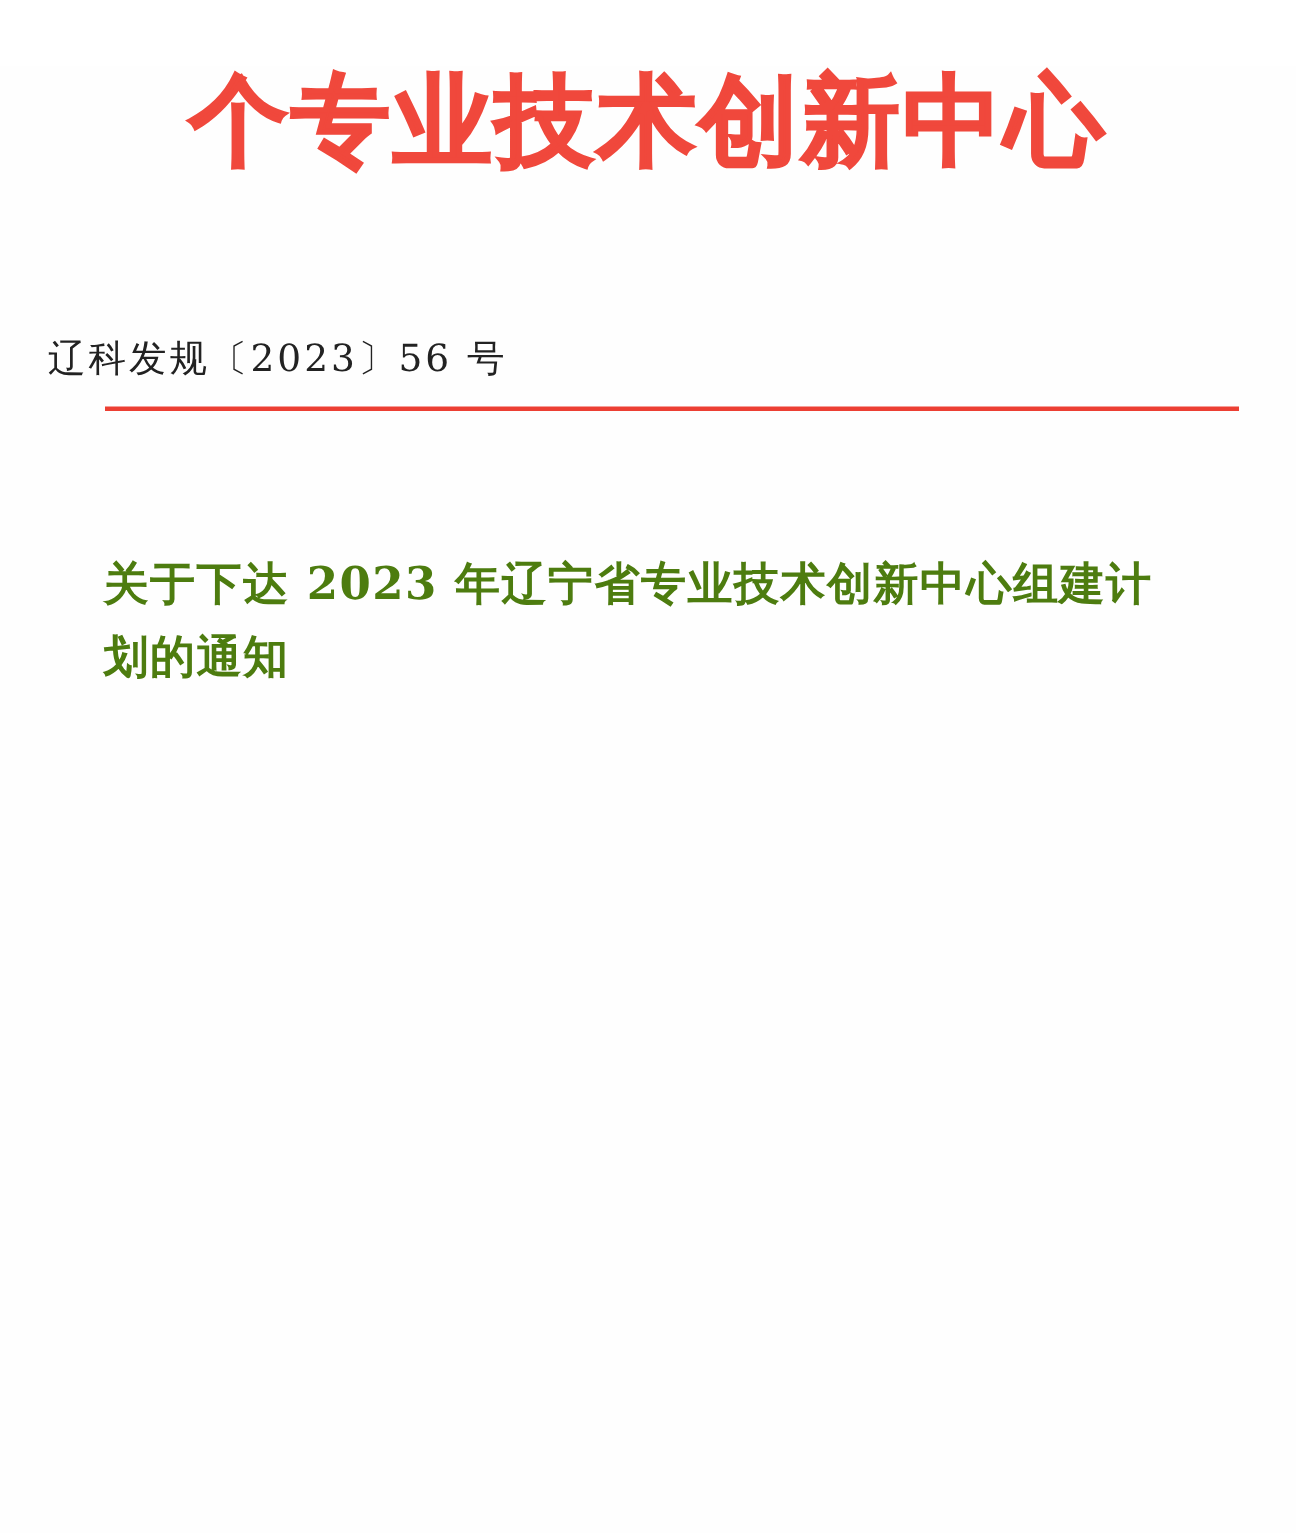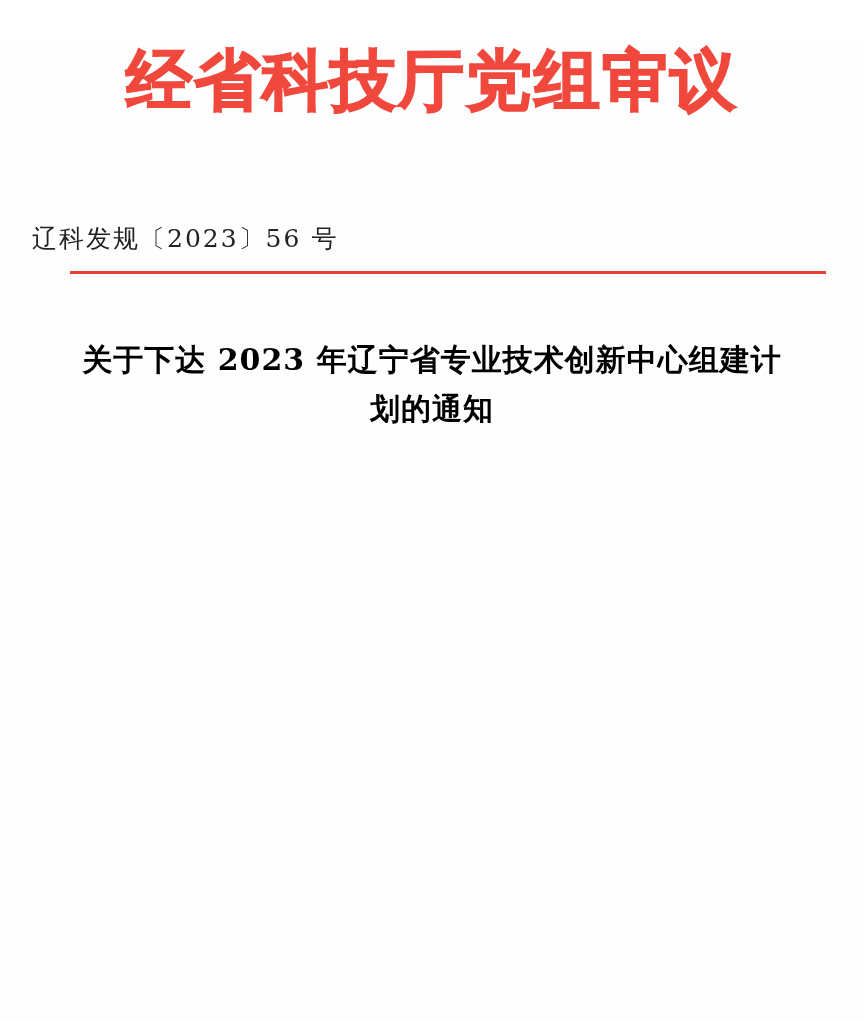--- a/index.html
+++ b/index.html
@@ -53,28 +53,28 @@
   }
   .red-rule {
     margin: 16px auto 0 auto;
     width: 756px;
     height: 3px;
     background: #ec3f33;
   }
 
   
   .doc-title {
-    margin: 62px auto 0 auto;
+    margin: 92px auto 0 auto;
     width: 726px;
-    text-align: center;
+    text-align: left;
     font-weight: 700;
     font-size: 30px;
     line-height: 1.62;
     letter-spacing: 1px;
-    color: #000000;
+    color: #4d7c0f;
   }
 
   
   .body-wrap {
     margin: 66px auto 0 auto;
     width: 756px;
   }
   .salutation {
     font-size: 24px;
     letter-spacing: 1px;
@@ -89,21 +89,21 @@
     text-align-last: left;
     text-indent: 2em;
   }
 </style>
 </head>
 <body>
 
 <div class="page">
 
   <div class="masthead">
-    <div class="masthead-title">经省科技厅党组审议</div>
+    <div class="masthead-title">个专业技术创新中心</div>
   </div>
 
   <div class="docnum-block">
     <div class="docnum">辽科发规〔2023〕56 号</div>
     <div class="red-rule"></div>
   </div>
 
   <div class="doc-title">关于下达 2023 年辽宁省专业技术创新中心组建计划的通知</div>
 
   <div class="body-wrap">

